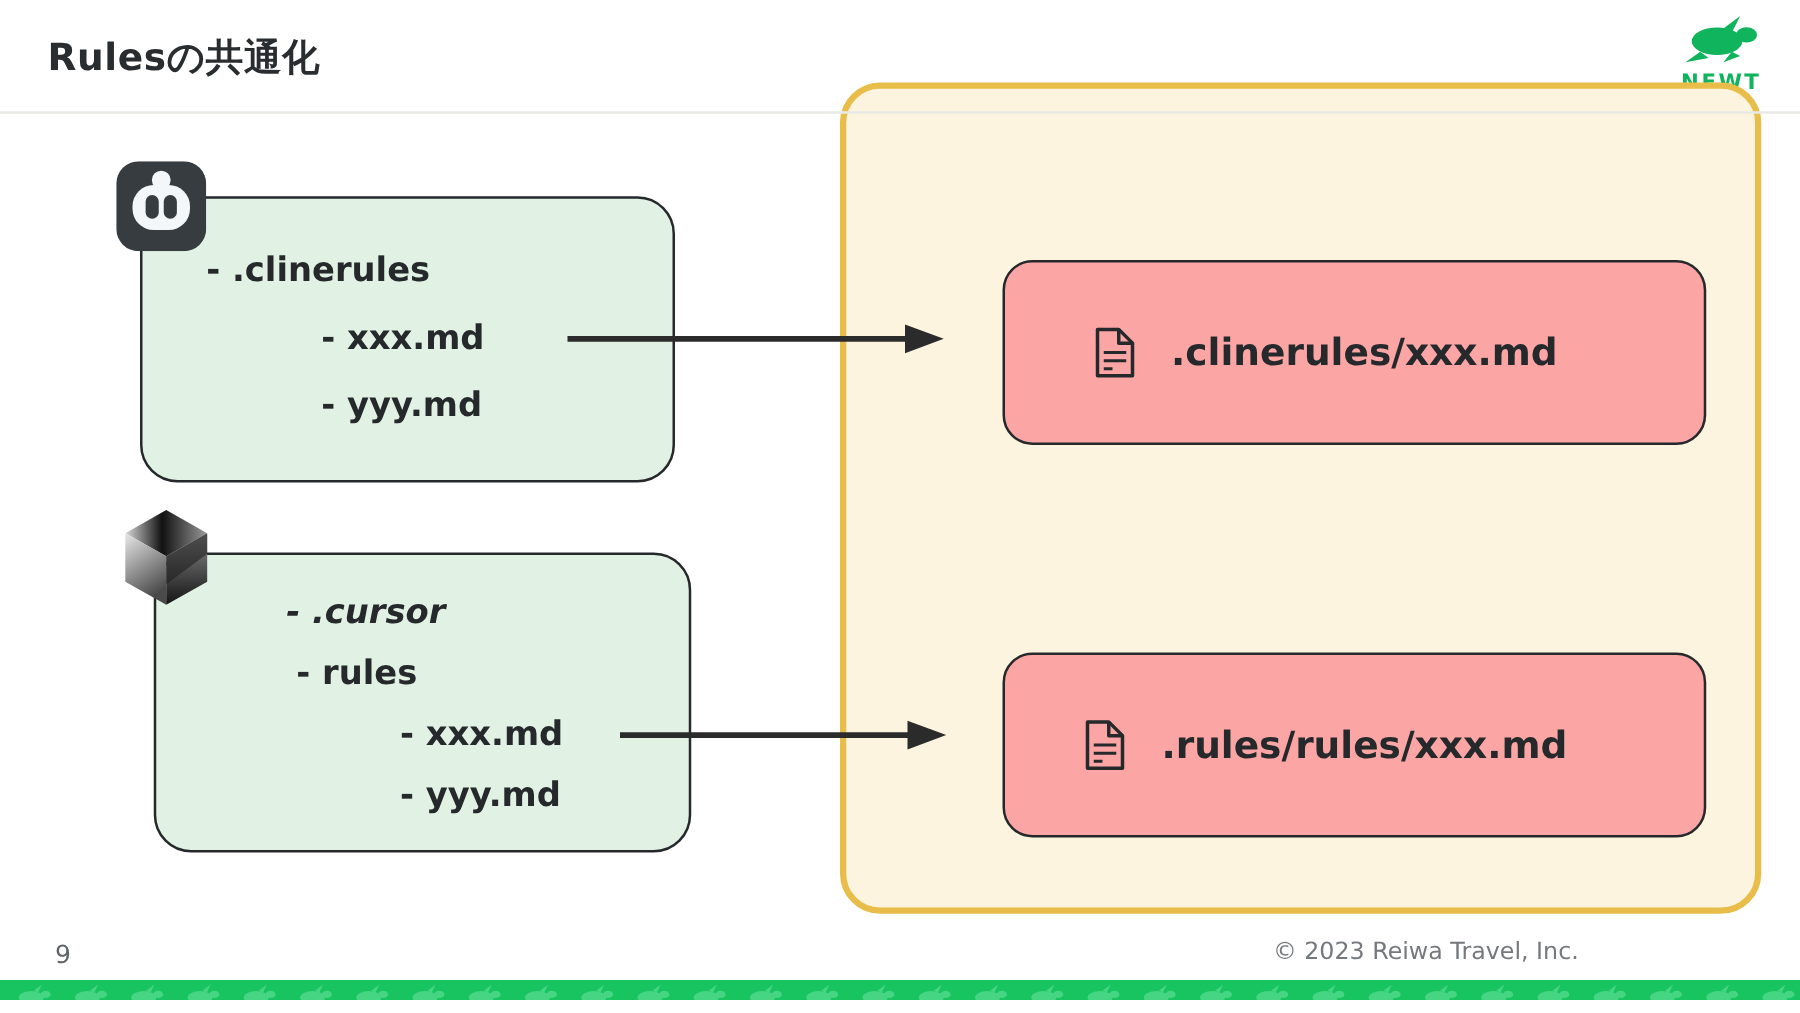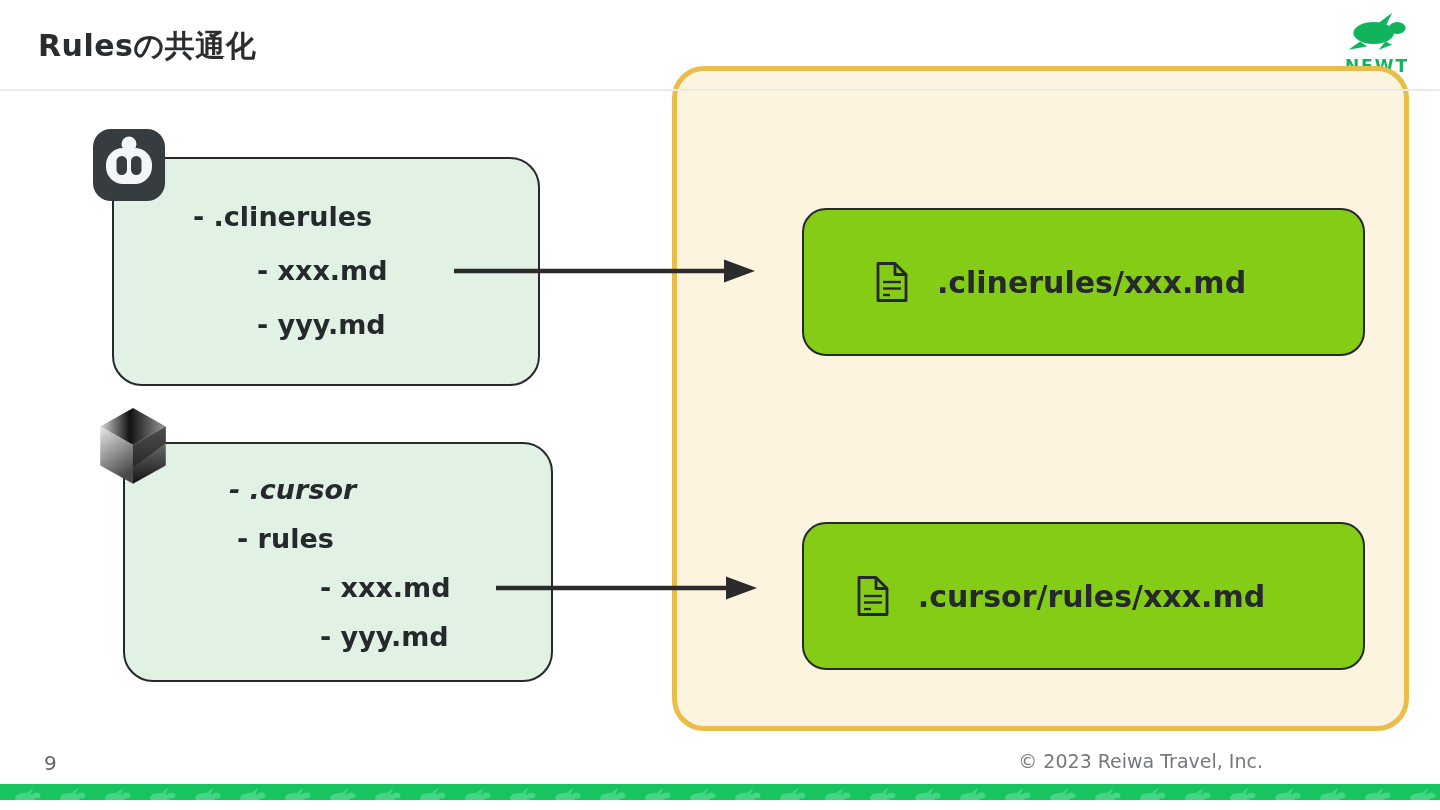--- a/index.html
+++ b/index.html
@@ -13,34 +13,34 @@
   .logo{position:absolute;left:1338px;top:12px;width:78px;text-align:center;z-index:1;}
   .logo .logo-label{font-size:17px;font-weight:800;color:#10B45C;letter-spacing:2px;margin-top:-2px;}
   
   .tree-box{
     position:absolute;background:#E1F2E4;border:2.5px solid #26292B;border-radius:30px;
     font-size:27px;font-weight:700;line-height:54px;z-index:2;
   }
   .tree-box .ln{white-space:pre;}
   #cline-box{left:112px;top:157px;width:428px;height:229px;padding-top:31px;box-sizing:border-box;}
   #cursor-box{left:123px;top:442px;width:430px;height:240px;padding-top:21px;box-sizing:border-box;line-height:49px;}
-  #cline-box .i0{padding-left:79px;} #cline-box .i1{padding-left:143px;}
+  #cline-box .i0{padding-left:51px;} #cline-box .i1{padding-left:143px;}
   #cursor-box .i0{padding-left:104px;font-style:italic;} #cursor-box .i1{padding-left:112px;} #cursor-box .i2{padding-left:195px;}
   .app-icon{position:absolute;z-index:3;}
   #cline-icon{left:93px;top:129px;}
   #cursor-icon{left:96px;top:404px;}
   
   .panel{
     position:absolute;left:672px;top:66px;width:737px;height:665px;box-sizing:border-box;
     background:#FCF4DF;border:5px solid #E8BD49;border-radius:32px;z-index:2;
   }
   .panel-heading{position:absolute;left:34px;top:26px;display:flex;align-items:center;gap:11px;font-size:29px;font-weight:800;color:#26292B;}
   .file-box{
     position:absolute;left:125px;width:563px;height:148px;box-sizing:border-box;
-    background:#84cc16;border:2.5px solid #26292B;border-radius:24px;
+    background:#fca5a5;border:2.5px solid #26292B;border-radius:24px;
     display:flex;align-items:center;justify-content:center;gap:28px;padding-right:46px;
   }
   #file-box-1{top:137px;}
   #file-box-2{top:451px;}
   .file-label{font-size:30px;font-weight:700;color:#26292B;}
   
   .arrow{position:absolute;z-index:3;}
   #arrow-1{left:452px;top:255px;}
   #arrow-2{left:494px;top:572px;}
   
@@ -130,21 +130,21 @@
     </div>
 
     <div class="file-box" id="file-box-2">
       <svg width="34" height="42" viewBox="0 0 34 42">
         <path d="M3 2.5 H20 L31 13.5 V39.5 H3 Z" fill="none" stroke="#26292B" stroke-width="2.8" stroke-linejoin="round"></path>
         <path d="M20 2.5 V13.5 H31" fill="none" stroke="#26292B" stroke-width="2.8" stroke-linejoin="round"></path>
         <line x1="8" y1="21" x2="26" y2="21" stroke="#26292B" stroke-width="2.4"></line>
         <line x1="8" y1="27.5" x2="26" y2="27.5" stroke="#26292B" stroke-width="2.4"></line>
         <line x1="8" y1="34" x2="15" y2="34" stroke="#26292B" stroke-width="2.4"></line>
       </svg>
-      <span class="file-label">.cursor/rules/xxx.md</span>
+      <span class="file-label">.rules/rules/xxx.md</span>
     </div>
   </div>
 
   <svg class="arrow" id="arrow-1" width="306" height="32">
     <line x1="2" y1="16" x2="273" y2="16" stroke="#2b2b2b" stroke-width="4.6"></line>
     <polygon points="272,4.5 303,16 272,27.5" fill="#2b2b2b"></polygon>
   </svg>
   <svg class="arrow" id="arrow-2" width="266" height="32">
     <line x1="2" y1="16" x2="233" y2="16" stroke="#2b2b2b" stroke-width="4.6"></line>
     <polygon points="232,4.5 263,16 232,27.5" fill="#2b2b2b"></polygon>

